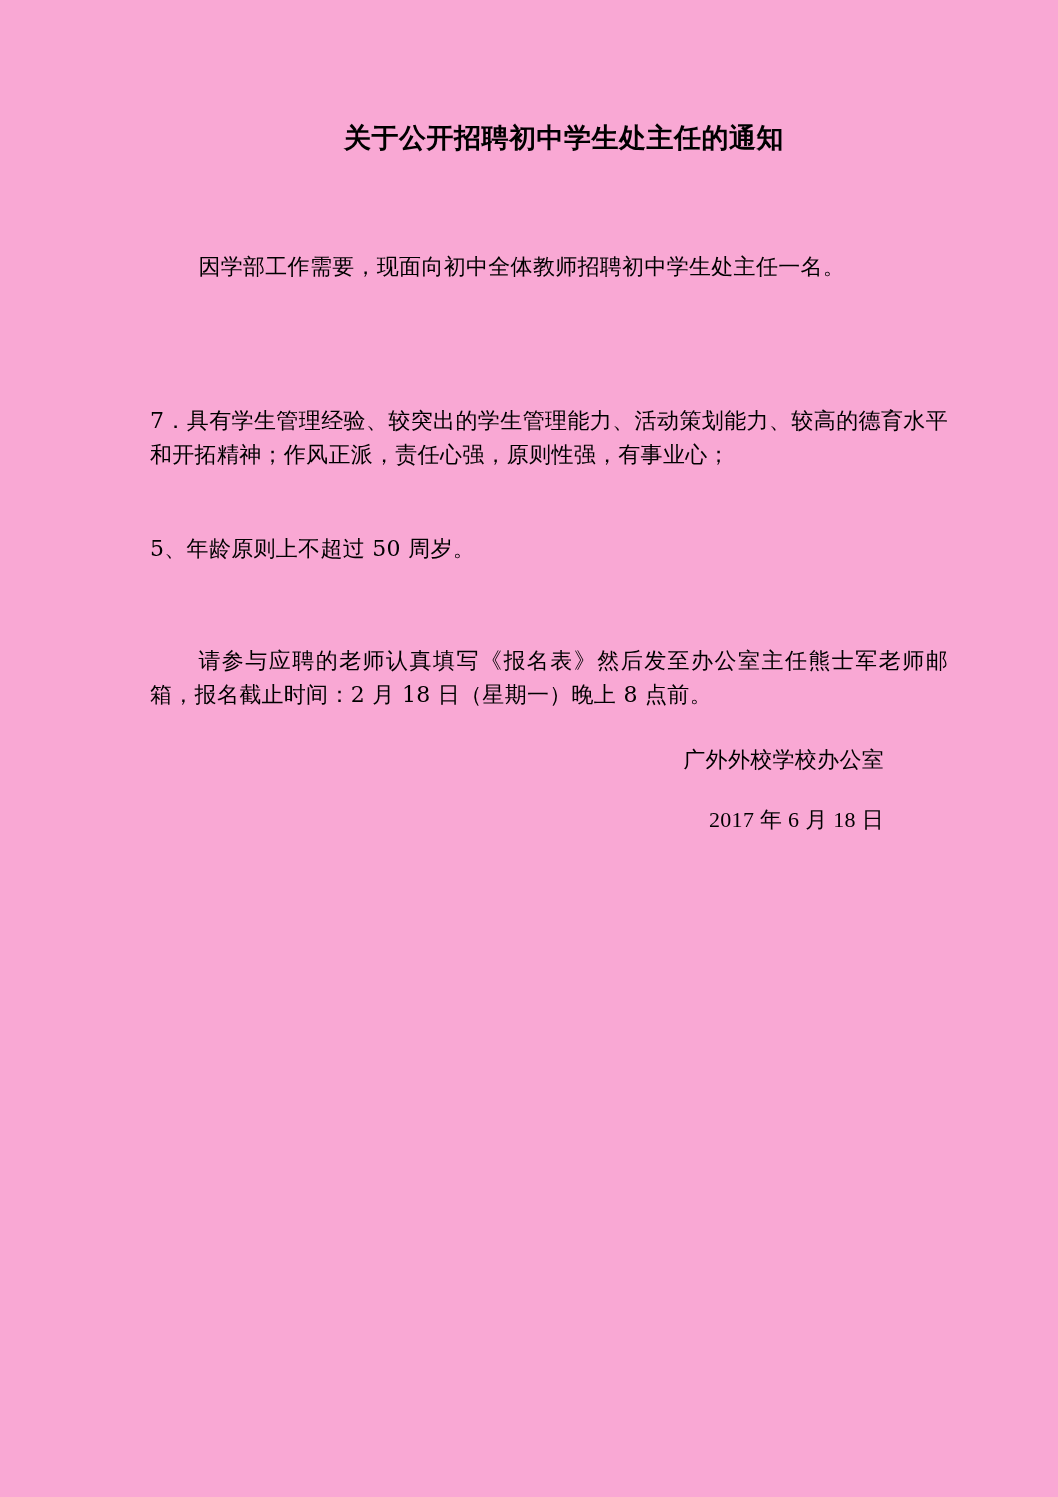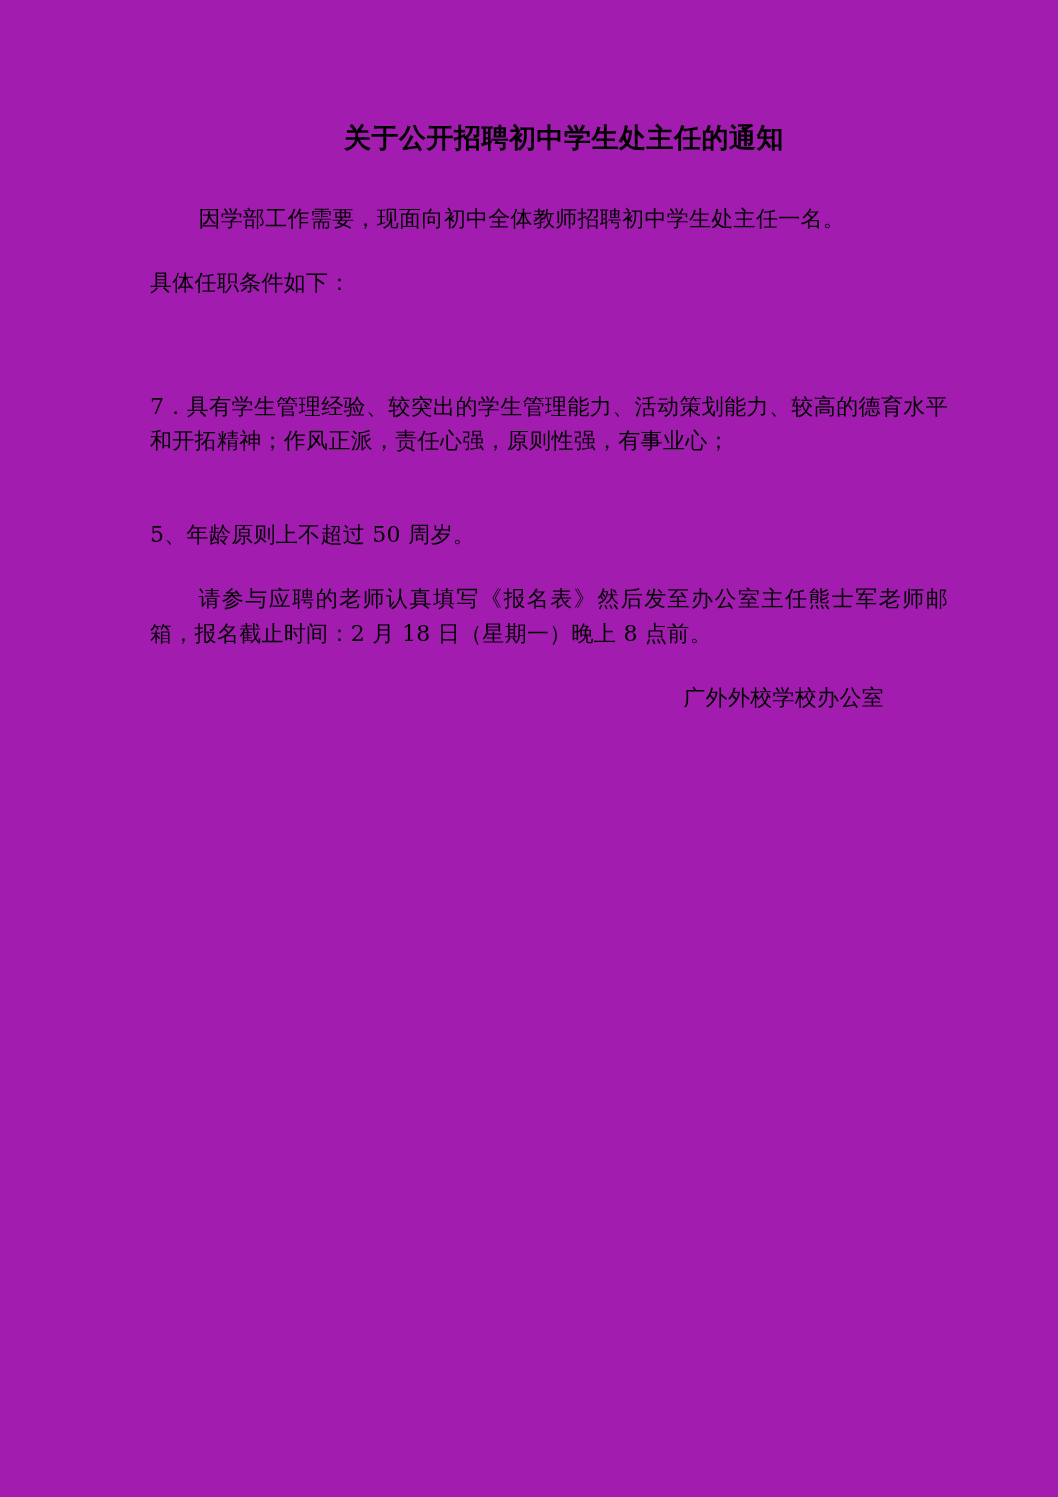--- a/index.html
+++ b/index.html
@@ -8,21 +8,21 @@
     background: #ffffff;
   }
   body {
     font-family: "DejaVu Serif", "Liberation Serif", serif;
     color: #000000;
   }
   .page {
     position: relative;
     width: 1058px;
     height: 1497px;
-    background: #a21caf;
+    background: #f9a8d4;
     box-sizing: border-box;
     padding: 120px 110px 0 150px;
   }
   .doc-title {
     font-family: "DejaVu Serif", "Liberation Serif", serif;
     font-weight: bold;
     font-size: 27px;
     text-align: center;
     letter-spacing: 0.5px;
     margin: 0 0 0 0;
@@ -30,20 +30,21 @@
   }
   .para {
     font-size: 22px;
     line-height: 1.55;
     margin: 0;
     text-align: justify;
     letter-spacing: 0.3px;
   }
   .indent {
     text-indent: 2.2em;
+    margin-top: 48px;
   }
   .spacer-lg { height: 46px; }
   .spacer-md { height: 30px; }
   .center {
     text-align: right;
     font-size: 22px;
     line-height: 1.55;
     letter-spacing: 0.3px;
     margin: 4px;
     padding-right: 60px;
@@ -58,21 +59,20 @@
 <div class="page">
 
   <h1 class="doc-title">关于公开招聘初中学生处主任的通知</h1>
 
   <div class="spacer-lg"></div>
 
   <p class="para indent">因学部工作需要，现面向初中全体教师招聘初中学生处主任一名。</p>
 
   <div class="spacer-md"></div>
 
-  <p class="para">具体任职条件如下：</p>
 
   <div class="spacer-md"></div>
 
 
   <div class="spacer-md"></div>
 
 
   <div class="spacer-md"></div>
 
   <p class="para">7．具有学生管理经验、较突出的学生管理能力、活动策划能力、较高的德育水平和开拓精神；作风正派，责任心强，原则性强，有事业心；</p>
@@ -83,14 +83,15 @@
   <div class="spacer-md"></div>
 
   <p class="para">5、年龄原则上不超过 50 周岁。</p>
 
   <div class="spacer-md"></div>
 
   <p class="para indent">请参与应聘的老师认真填写《报名表》然后发至办公室主任熊士军老师邮箱，报名截止时间：2 月 18 日（星期一）晚上 8 点前。</p>
 
   <p class="center signature-block">广外外校学校办公室</p>
 
+  <p class="center date-block">2017 年 6 月 18 日</p>
 
 </div>
 
 </body></html>

